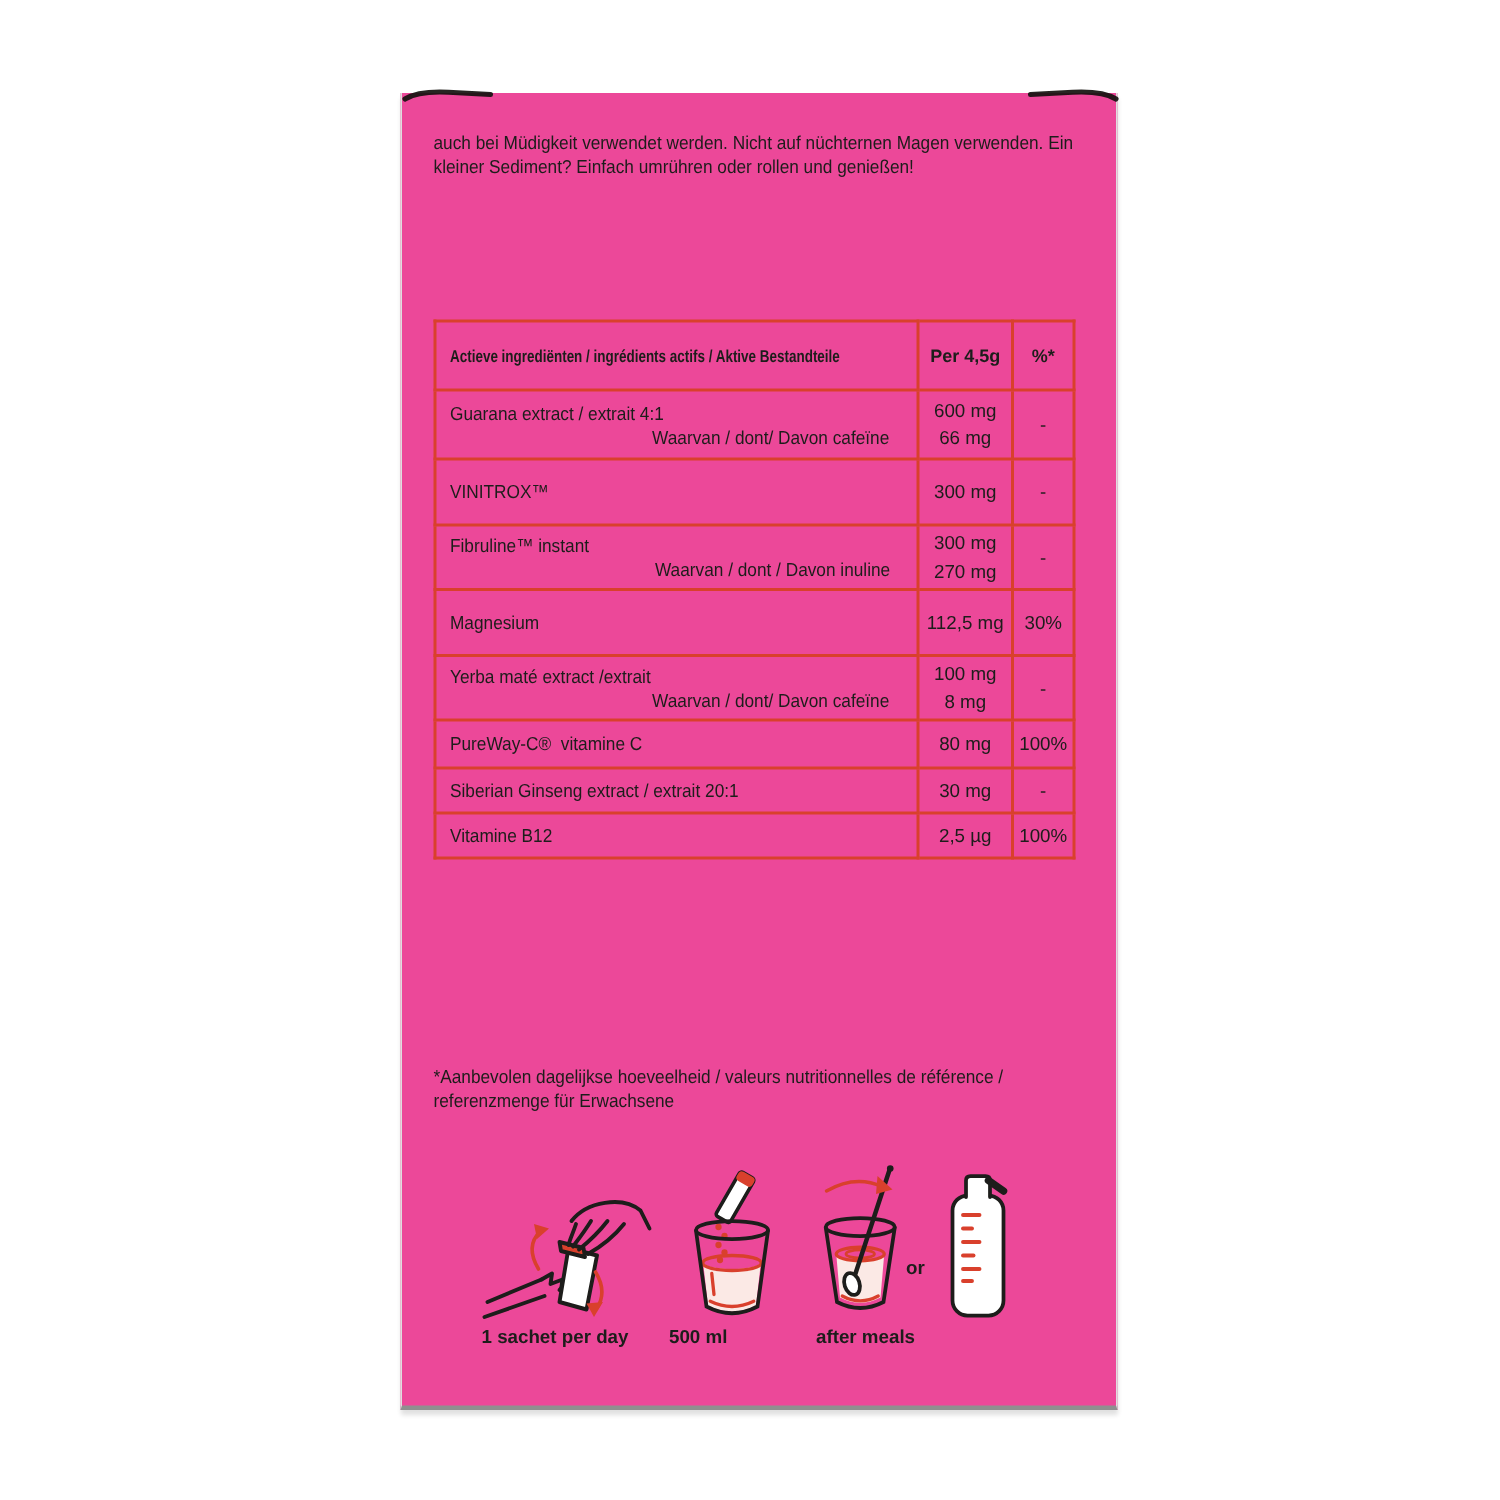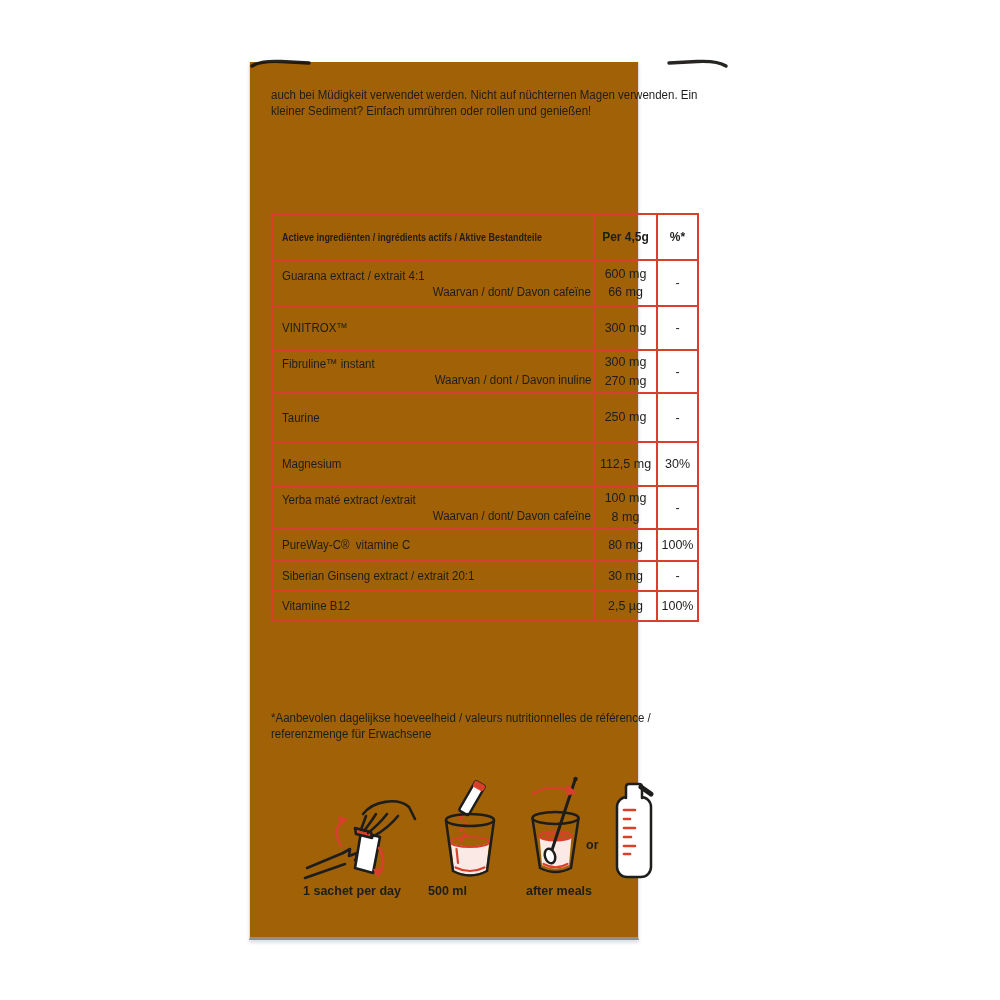--- a/index.html
+++ b/index.html
@@ -6,22 +6,22 @@
     --red:#d9402c;
     --ink:#1d1d1b;
   }
   *{margin:0;padding:0;box-sizing:border-box;}
   html,body{width:1000px;height:1000px;background:#ffffff;overflow:hidden;
     font-family:"Liberation Sans", sans-serif;color:var(--ink);}
   .stage{position:relative;width:1000px;height:1000px;}
 
   
   .package{
-    position:absolute;left:249px;top:62px;width:390px;height:878px;
-    background:#a16207;
+    position:absolute;left:267px;top:62px;width:478px;height:878px;
+    background:#ec4899;
     border-left:1px solid #dedede;border-right:1px solid #dedede;
     border-bottom:3px solid #8f8f8f;
     box-shadow:0 3px 3px rgba(0,0,0,.12);
   }
   .flap-svg{position:absolute;left:-1px;top:-5px;width:480px;height:12px;}
 
   
   .intro{position:absolute;left:21px;top:26px;line-height:15.5px;font-size:12.5px;}
   .footnote{position:absolute;left:21px;top:648px;line-height:16px;font-size:12.5px;}
   .cx{display:inline-block;transform:scaleX(.92);transform-origin:0 50%;white-space:pre;}
@@ -30,21 +30,21 @@
   .table-wrap{position:absolute;left:21px;top:151px;}
   table{border-collapse:collapse;table-layout:fixed;width:426px;}
   col.c1{width:322px;}col.c2{width:63px;}col.c3{width:41px;}
   th,td{border:2px solid var(--red);vertical-align:middle;padding:0;}
   th{font-weight:bold;text-align:center;font-size:12px;}
   th.h-name{text-align:left;padding-left:9px;}
   th.h-name .cxh{display:inline-block;font-size:11.5px;transform:scaleX(.78);transform-origin:0 50%;white-space:pre;}
   td.c-name{padding:3px 0 3px 9px;}
   .nm{font-size:12.5px;text-align:left;}
   .nm .cx,.sub .cx2{white-space:pre;}
-  .sub{font-size:12.5px;text-align:right;padding-right:2px;}
+  .sub{font-size:12.5px;text-align:right;padding-right:18px;}
   .cx2{display:inline-block;transform:scaleX(.92);transform-origin:100% 50%;white-space:pre;}
   td.c-amt{text-align:center;font-size:12.5px;line-height:1.45;}
   td.c-pct{text-align:center;font-size:12.5px;}
   tr.rh46 td,tr.rh46 th{height:46px;}
   tr.rh42 td{height:42px;}
   tr.rh44 td{height:44px;}
   tr.rh43 td{height:43px;}
   tr.rh49 td{height:49px;}
   tr.rh32 td{height:32px;}
   tr.rh30 td{height:30px;}
@@ -111,27 +111,20 @@
 
         <tr class="rh43 two">
           <td class="c-name">
             <div class="nm"><span class="cx">Fibruline™ instant</span></div>
             <div class="sub"><span class="cx2">Waarvan / dont / Davon inuline</span></div>
           </td>
           <td class="c-amt"><span>300 mg</span><br><span>270 mg</span></td>
           <td class="c-pct"><span>-</span></td>
         </tr>
 
-        <tr class="rh49">
-          <td class="c-name">
-                <div class="nm"><span class="cx">Taurine</span></div>
-              </td>
-          <td class="c-amt"><span>250 mg</span></td>
-          <td class="c-pct"><span>-</span></td>
-        </tr>
 
         <tr class="rh44">
           <td class="c-name">
                 <div class="nm"><span class="cx">Magnesium</span></div>
               </td>
           <td class="c-amt"><span>112,5 mg</span></td>
           <td class="c-pct"><span>30%</span></td>
         </tr>
 
         <tr class="rh43 two">

